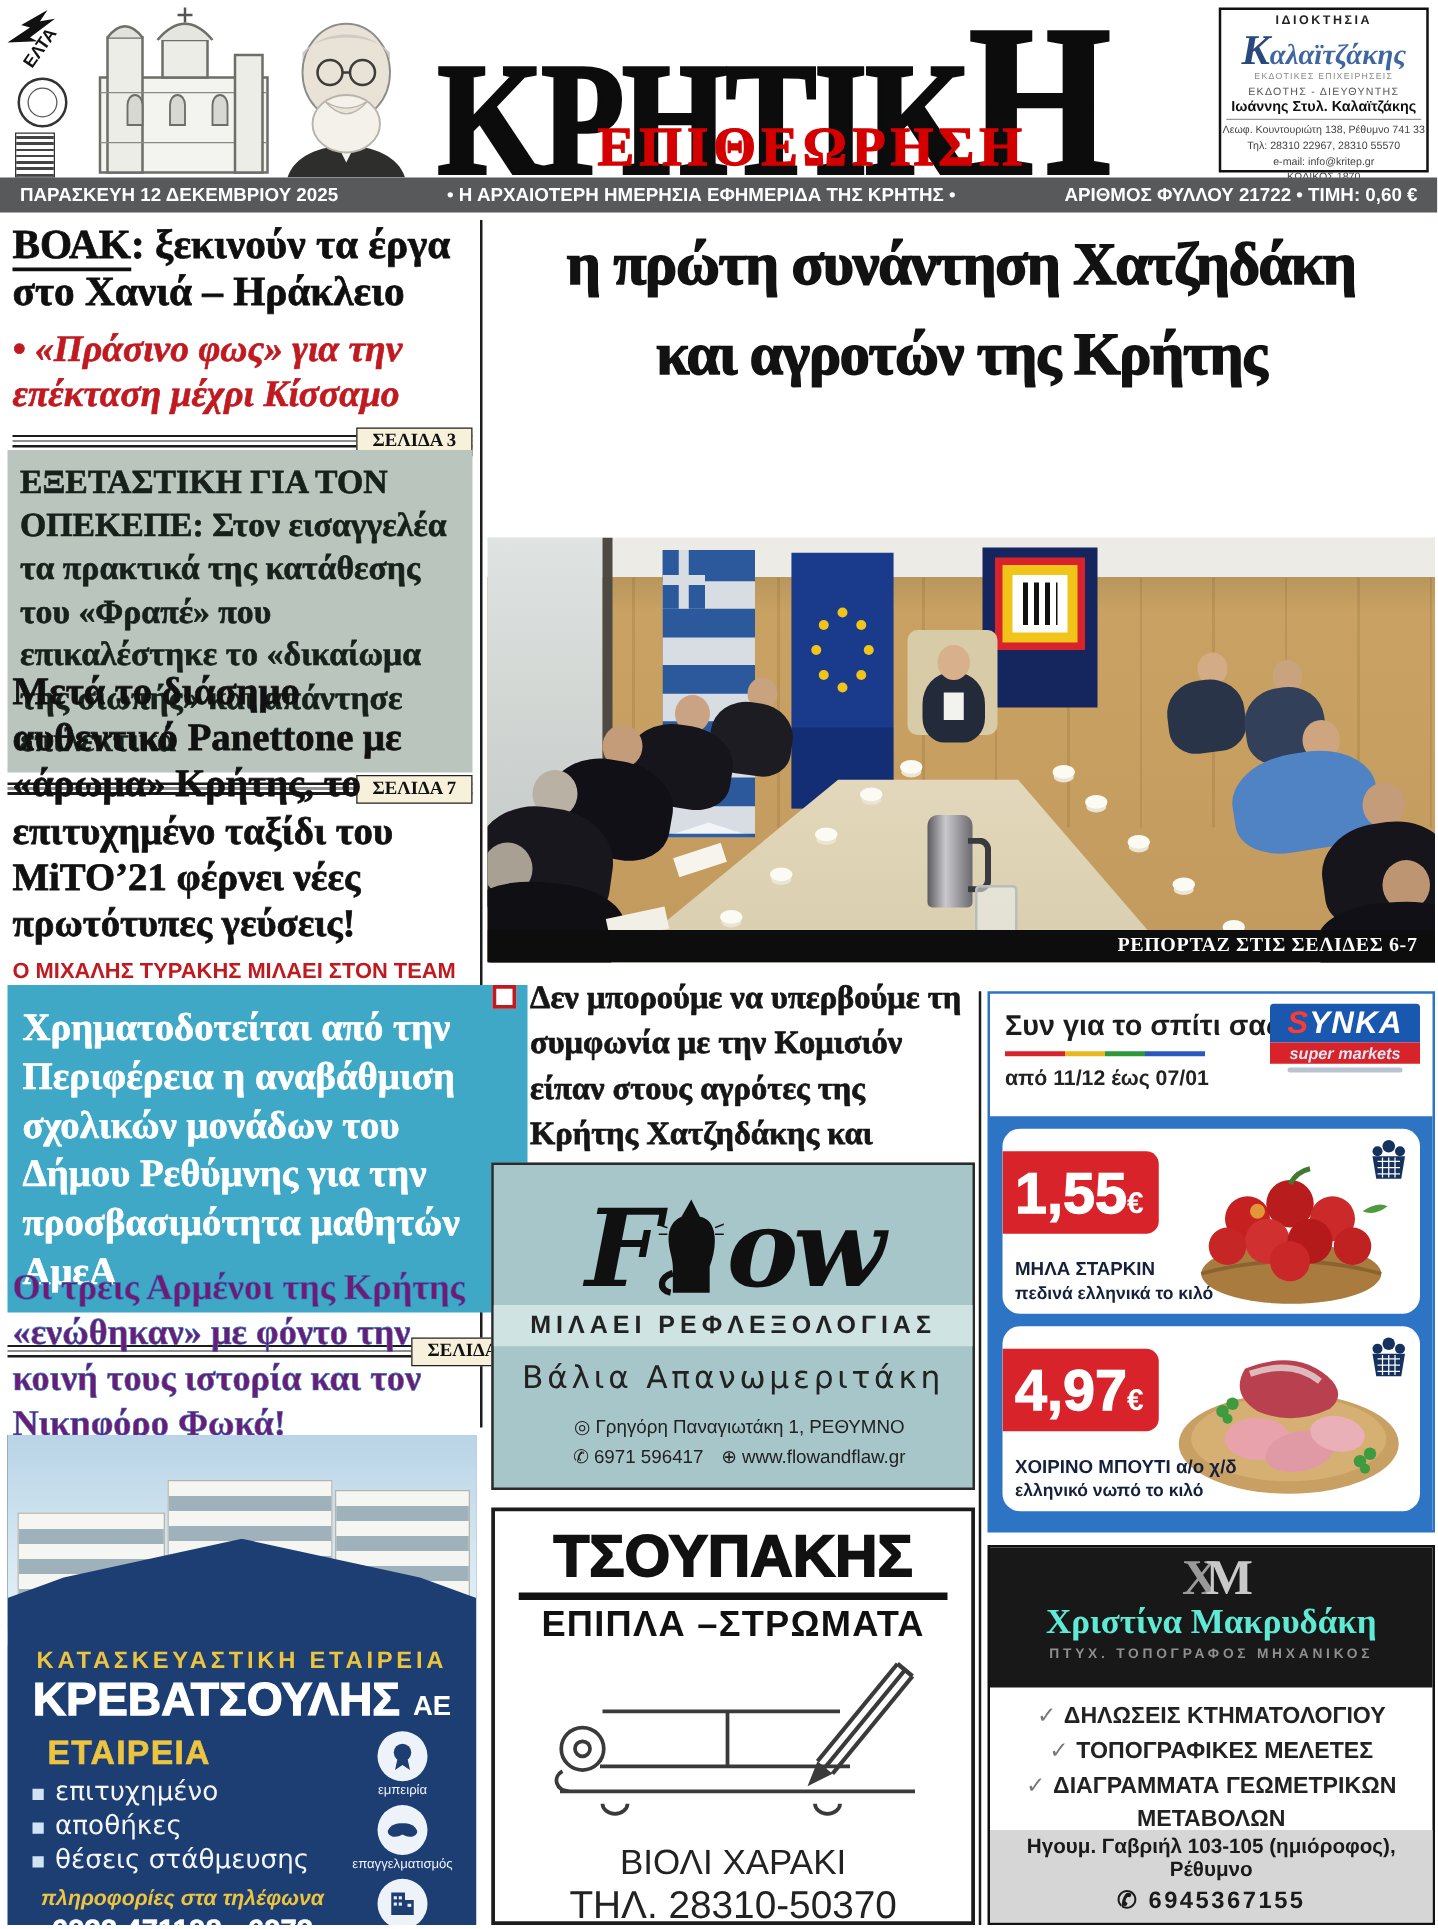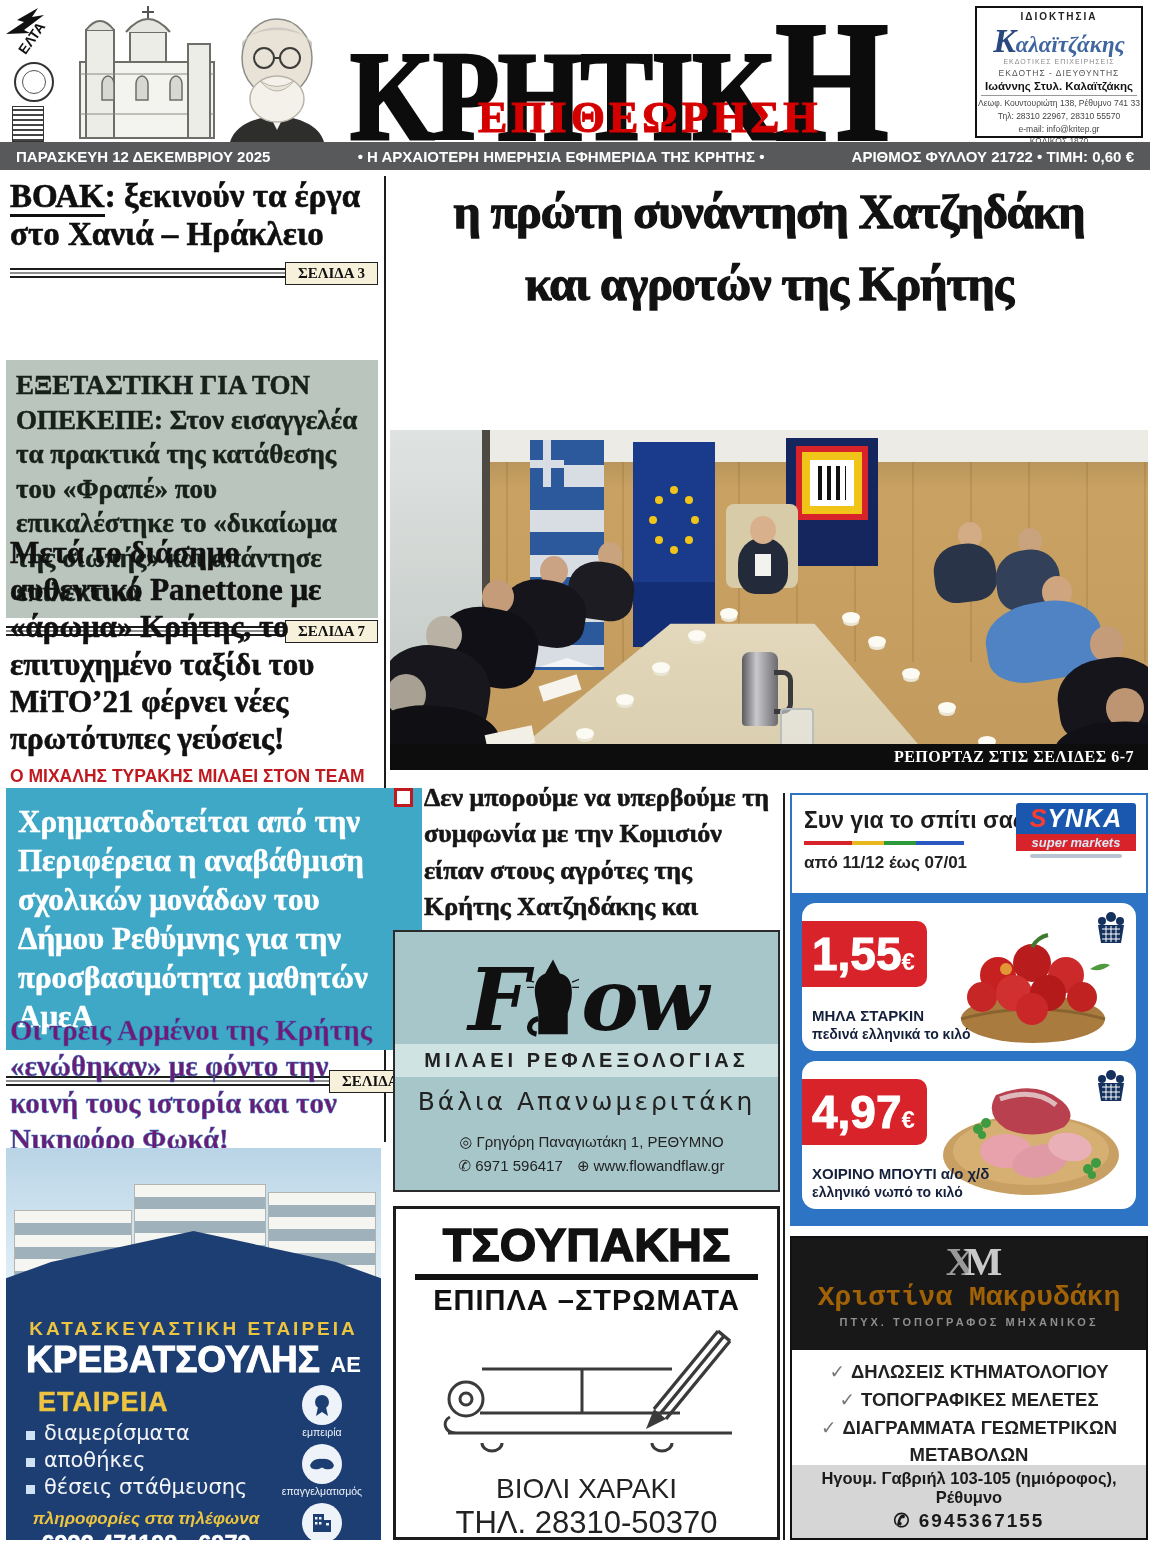--- a/index.html
+++ b/index.html
@@ -122,21 +122,21 @@
   .pname .d{font-size:14px;}
   .basket{position:absolute;right:8px;top:6px;}
 
   
   .ad-makry{position:absolute;left:790px;top:1236px;width:358px;height:304px;background:#fff;
     border:2px solid #111;box-sizing:border-box;}
   .mk-head{background:#181818;height:112px;text-align:center;padding-top:4px;box-sizing:border-box;}
   .mk-mono{font-family:"Liberation Serif",serif;font-weight:700;font-size:40px;color:#9a9a9a;
     letter-spacing:-10px;line-height:1;}
   .mk-mono .m2{color:#c9c9c9;}
-  .mk-name{color:#a16207;font-family:Liberation Mono, monospace;font-weight:700;font-size:28px;margin-top:0px;}
+  .mk-name{color:#5eead4;font-family:Liberation Serif, serif;font-weight:700;font-size:28px;margin-top:0px;}
   .mk-sub{color:#8f8f8f;font-size:11px;letter-spacing:3px;margin-top:3px;font-weight:700;}
   .mk-body{text-align:center;padding:8px 4px;font-weight:700;font-size:18.5px;color:#222;line-height:1.5;}
   .mk-body .chk{color:#777;margin-right:6px;font-weight:400;}
   .mk-foot{position:absolute;left:0;right:0;bottom:0;background:#d6d6d6;text-align:center;
     padding:4px 0 6px 0;font-weight:700;color:#1a1a1a;}
   .mk-addr{font-size:16.5px;}
   .mk-tel{font-size:19px;letter-spacing:2px;margin-top:2px;}
 
   
   .ad-kreva{position:absolute;left:6px;top:1148px;width:375px;height:392px;background:#1d3e72;overflow:hidden;}
@@ -227,20 +227,21 @@
     <span>ΠΑΡΑΣΚΕΥΗ  12  ΔΕΚΕΜΒΡΙΟΥ  2025</span>
     <span>• Η ΑΡΧΑΙΟΤΕΡΗ ΗΜΕΡΗΣΙΑ ΕΦΗΜΕΡΙΔΑ ΤΗΣ ΚΡΗΤΗΣ •</span>
     <span>ΑΡΙΘΜΟΣ ΦΥΛΛΟΥ 21722  •  ΤΙΜΗ: 0,60 €</span>
   </div>
 
   <div class="vrule" style="left:384px;top:176px;height:966px;"></div>
   <div class="vrule" style="left:783px;top:793px;height:747px;"></div>
 
   <div class="lart" style="top:178px;">
     <div class="boak-title"><span class="lead">ΒΟΑΚ</span><span>: ξεκινούν τα έργα στο Χανιά – Ηράκλειο</span></div>
+    <div class="red-it">• «Πράσινο φως» για την επέκταση μέχρι Κίσσαμο</div>
     <div class="tagrow">
       <div class="rule"></div>
       <div class="pagetag">ΣΕΛΙΔΑ 3</div>
     </div>
   </div>
 
   <div class="lart" style="top:360px;left:6px;width:372px;">
     <div class="graybox">ΕΞΕΤΑΣΤΙΚΗ ΓΙΑ ΤΟΝ ΟΠΕΚΕΠΕ: Στον εισαγγελέα τα πρακτικά της κατάθεσης του «Φραπέ» που επικαλέστηκε το «δικαίωμα της σιωπής» και απάντησε επιλεκτικά</div>
     <div class="tagrow" style="margin-top:2px;">
       <div class="rule"></div>
@@ -279,21 +280,21 @@
       <div class="kv-b" style="left:128px;top:36px;width:130px;height:120px;"></div>
       <div class="kv-b" style="left:262px;top:44px;width:106px;height:112px;"></div>
       <div class="kv-ground"></div>
       <div class="kv-wedge"></div>
     </div>
     <div class="kv-top">ΚΑΤΑΣΚΕΥΑΣΤΙΚΗ ΕΤΑΙΡΕΙΑ</div>
     <div class="kv-brand"><span>ΚΡΕΒΑΤΣΟΥΛΗΣ</span> <small>ΑΕ</small></div>
     <div class="kv-cols">
       <div class="kv-left">
         <div class="kv-sale">ΕΤΑΙΡΕΙΑ</div>
-        <div class="kv-item"><span class="bb"></span><span>διαμερίσματα</span></div>
+        <div class="kv-item"><span class="bb"></span><span>επιτυχημένο</span></div>
         <div class="kv-item"><span class="bb"></span><span>αποθήκες</span></div>
         <div class="kv-item"><span class="bb"></span><span>θέσεις στάθμευσης</span></div>
         <div class="kv-info">πληροφορίες στα τηλέφωνα</div>
         <div class="kv-tel">6932 471198 - 6973 333880</div>
       </div>
       <div class="kv-right">
         <div class="kv-badge">
           <div class="kv-circ">
             <svg width="26" height="26" viewBox="0 0 26 26">
                 <circle cx="13" cy="10" r="7" fill="#1d3e72"></circle>

